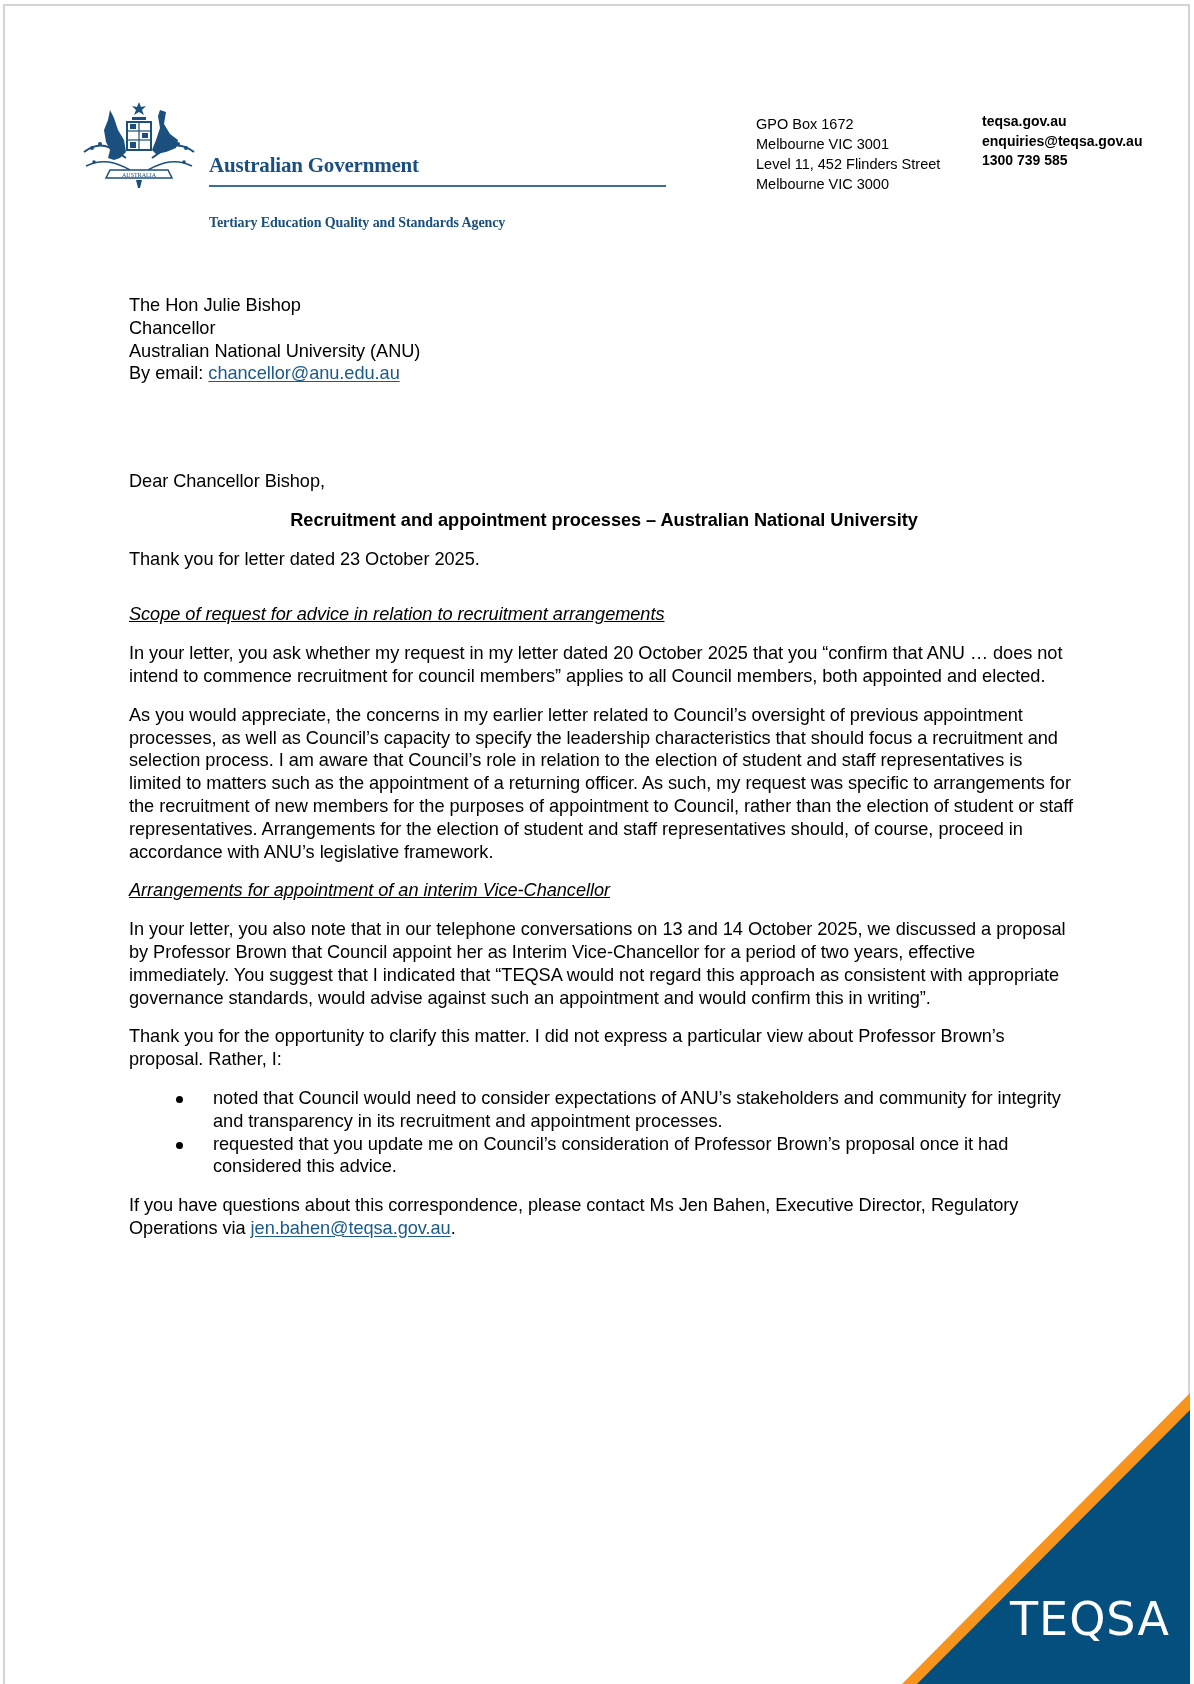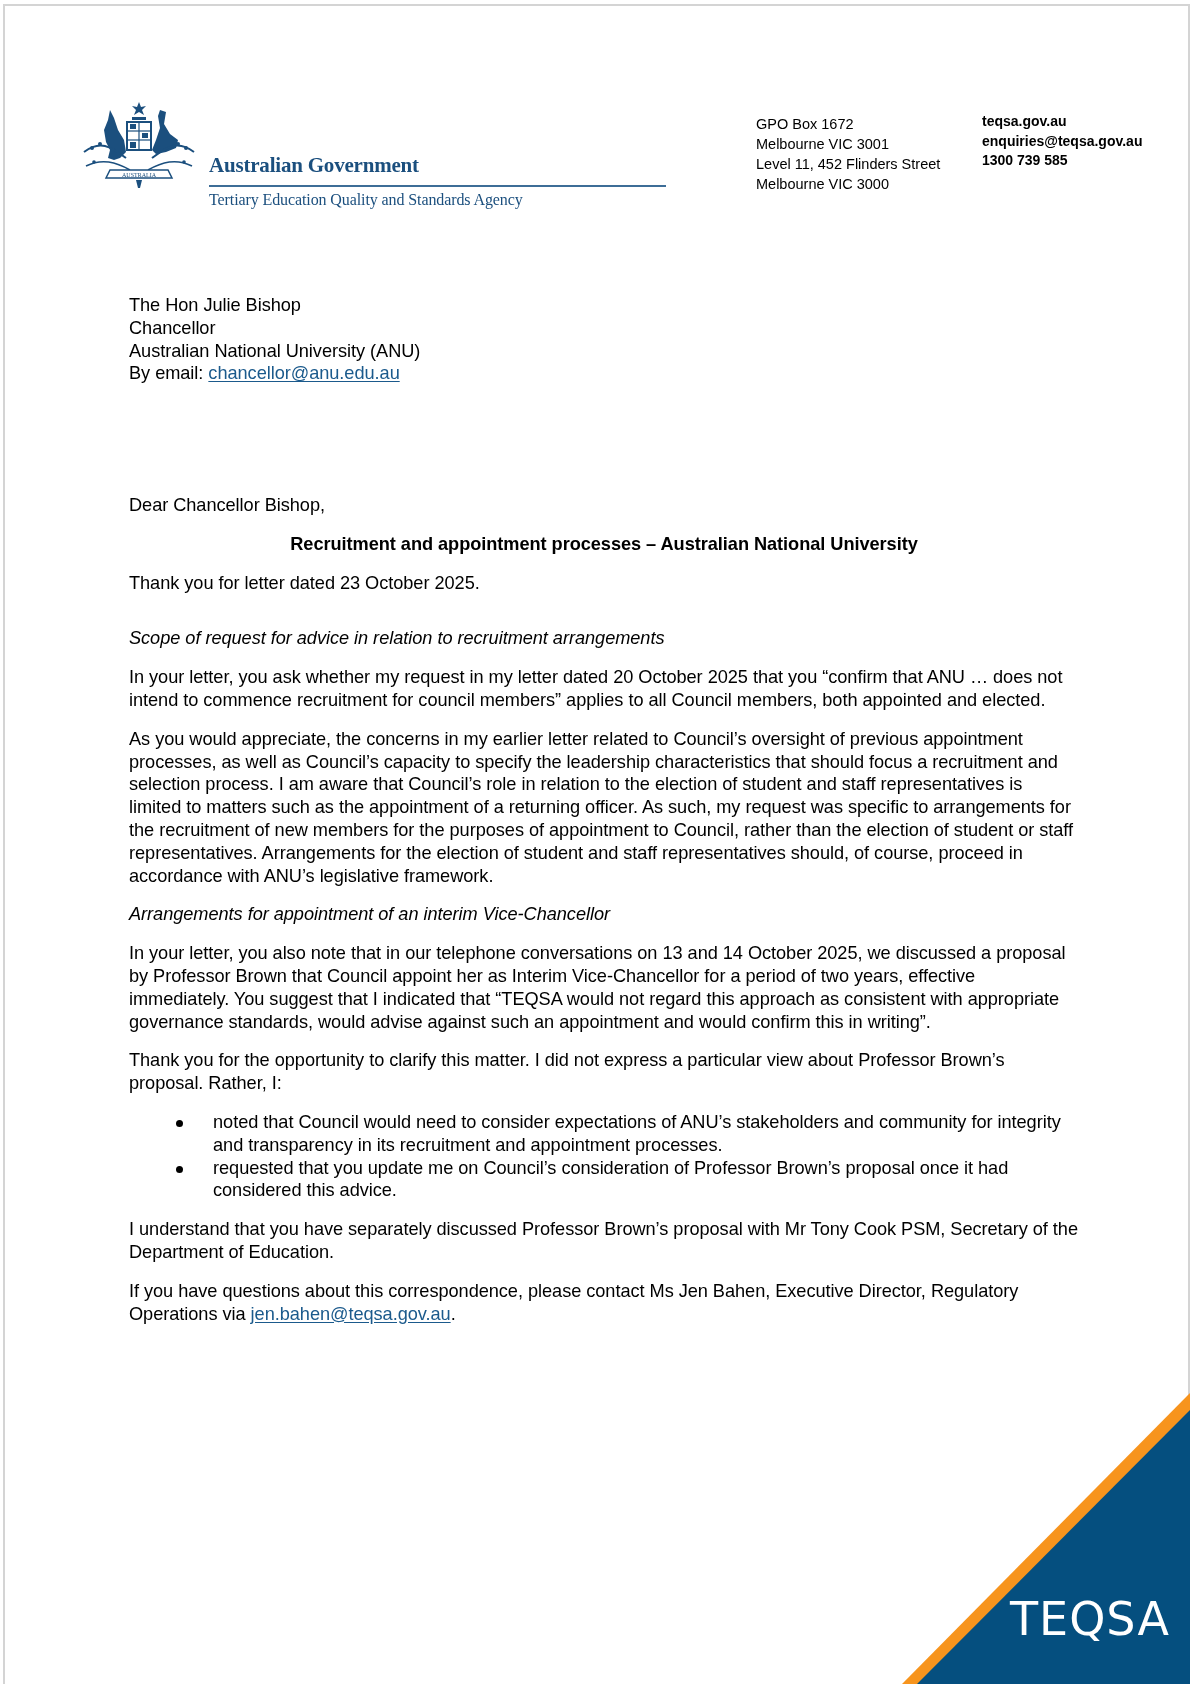--- a/index.html
+++ b/index.html
@@ -4,31 +4,31 @@
 <style>
   html, body { margin: 0; padding: 0; background: #ffffff; }
   body { width: 1194px; height: 1684px; position: relative; overflow: hidden; font-family: "Liberation Sans", sans-serif; color: #000; }
   .page { position: absolute; left: 3px; top: 4px; width: 1187px; height: 1690px; border-left: 2px solid #d4d4d4; border-top: 2px solid #d4d4d4; border-right: 2px solid #d4d4d4; background: #fff; box-sizing: border-box; }
 
   
   .crest { position: absolute; left: 80px; top: 100px; width: 118px; height: 90px; }
   .agency-block { position: absolute; left: 209px; top: 121px; width: 457px; }
   .gov-name { font-family: "Liberation Serif", serif; font-weight: bold; font-size: 21px; color: #1b4f7e; letter-spacing: -0.2px; line-height: 24px; height: 28px; margin-top: 32px; }
   .gov-rule { height: 2px; background: #3d6d97; margin-top: 4px; width: 457px; }
-  .agency-name { font-family: "Liberation Serif", serif; font-weight: normal; font-size: 16px; color: #1b4f7e; line-height: 24px; margin-top: 1px; white-space: nowrap; letter-spacing: -0.1px; }
+  .agency-name { font-family: "Liberation Serif", serif; font-weight: bold; font-size: 14px; color: #1b4f7e; line-height: 24px; margin-top: 24px; white-space: nowrap; letter-spacing: -0.1px; }
 
   .address { position: absolute; left: 756px; top: 114px; font-size: 14.5px; line-height: 20px; color: #000; }
   .contact { position: absolute; left: 982px; top: 112px; font-size: 14px; line-height: 19.5px; font-weight: bold; color: #000; }
 
   
   .body-text { position: absolute; left: 129px; width: 950px; font-size: 18.2px; line-height: 22.8px; color: #000; letter-spacing: -0.05px; }
   .body-text p { margin: 0; }
   a.link { color: #1b5a8c; text-decoration: underline; text-underline-offset: 2px; }
   .bold { font-weight: bold; }
-  .italic { font-style: italic; }
+  .italic { font-style: italic; text-decoration: underline; }
   ul.bullets { list-style: none; margin: 8px; padding: 0; }
   ul.bullets li { position: relative; padding-left: 76px; }
   ul.bullets li .dot { position: absolute; left: 39px; top: 9px; width: 7px; height: 7px; border-radius: 50%; background: #000; }
 
   
   .corner { position: absolute; left: 0; top: 0; width: 1194px; height: 1684px; pointer-events: none; }
   .teqsa-word { position: absolute; left: 1010px; top: 1592px; font-family: "DejaVu Sans", sans-serif; font-size: 46px; font-weight: normal; color: #ffffff; letter-spacing: 1px; line-height: 54px; }
 </style>
 </head>
 <body>
@@ -89,35 +89,34 @@
   <div>1300 739 585</div>
 </div>
 
 <div class="body-text" style="top:294px;">
   <p>The Hon Julie Bishop</p>
   <p>Chancellor</p>
   <p>Australian National University (ANU)</p>
   <p><span>By email: </span><a class="link">chancellor@anu.edu.au</a></p>
 </div>
 
-<div class="body-text" style="top:494px;">
+<div class="body-text" style="top:470px;">
   <p style="margin-bottom:16px;">Dear Chancellor Bishop,</p>
   <p class="bold" style="margin-bottom:16px;text-align:center;">Recruitment and appointment processes – Australian National University</p>
   <p style="margin-bottom:33px;">Thank you for letter dated 23 October 2025.</p>
   <p class="italic" style="margin-bottom:16px;">Scope of request for advice in relation to recruitment arrangements</p>
   <p style="margin-bottom:16px;">In your letter, you ask whether my request in my letter dated 20 October 2025 that you “confirm that ANU … does not intend to commence recruitment for council members” applies to all Council members, both appointed and elected.</p>
   <p style="margin-bottom:16px;">As you would appreciate, the concerns in my earlier letter related to Council’s oversight of previous appointment processes, as well as Council’s capacity to specify the leadership characteristics that should focus a recruitment and selection process. I am aware that Council’s role in relation to the election of student and staff representatives is limited to matters such as the appointment of a returning officer. As such, my request was specific to arrangements for the recruitment of new members for the purposes of appointment to Council, rather than the election of student or staff representatives. Arrangements for the election of student and staff representatives should, of course, proceed in accordance with ANU’s legislative framework.</p>
   <p class="italic" style="margin-bottom:16px;">Arrangements for appointment of an interim Vice-Chancellor</p>
   <p style="margin-bottom:16px;">In your letter, you also note that in our telephone conversations on 13 and 14 October 2025, we discussed a proposal by Professor Brown that Council appoint her as Interim Vice-Chancellor for a period of two years, effective immediately. You suggest that I indicated that “TEQSA would not regard this approach as consistent with appropriate governance standards, would advise against such an appointment and would confirm this in writing”.</p>
   <p style="margin-bottom:16px;">Thank you for the opportunity to clarify this matter. I did not express a particular view about Professor Brown’s proposal. Rather, I:</p>
   <ul class="bullets" style="margin-bottom:16px;">
     <li><span class="dot"></span><span>noted that Council would need to consider expectations of ANU’s stakeholders and community for integrity and transparency in its recruitment and appointment processes.</span></li>
     <li><span class="dot"></span><span>requested that you update me on Council’s consideration of Professor Brown’s proposal once it had considered this advice.</span></li>
   </ul>
-  <p style="margin-bottom:16px;">I understand that you have separately discussed Professor Brown’s proposal with Mr Tony Cook PSM, Secretary of the Department of Education.</p>
   <p><span>If you have questions about this correspondence, please contact Ms Jen Bahen, Executive Director, Regulatory Operations via </span><a class="link">jen.bahen@teqsa.gov.au</a><span>.</span></p>
 </div>
 
 <svg class="corner" viewBox="0 0 1194 1684" xmlns="http://www.w3.org/2000/svg">
   <polygon points="902,1684 1190,1393 1190,1684" fill="#f7941d"></polygon>
   <polygon points="917,1684 1190,1410 1190,1684" fill="#054f7f"></polygon>
 </svg>
 <div class="teqsa-word">TEQSA</div>
 
 </body></html>

